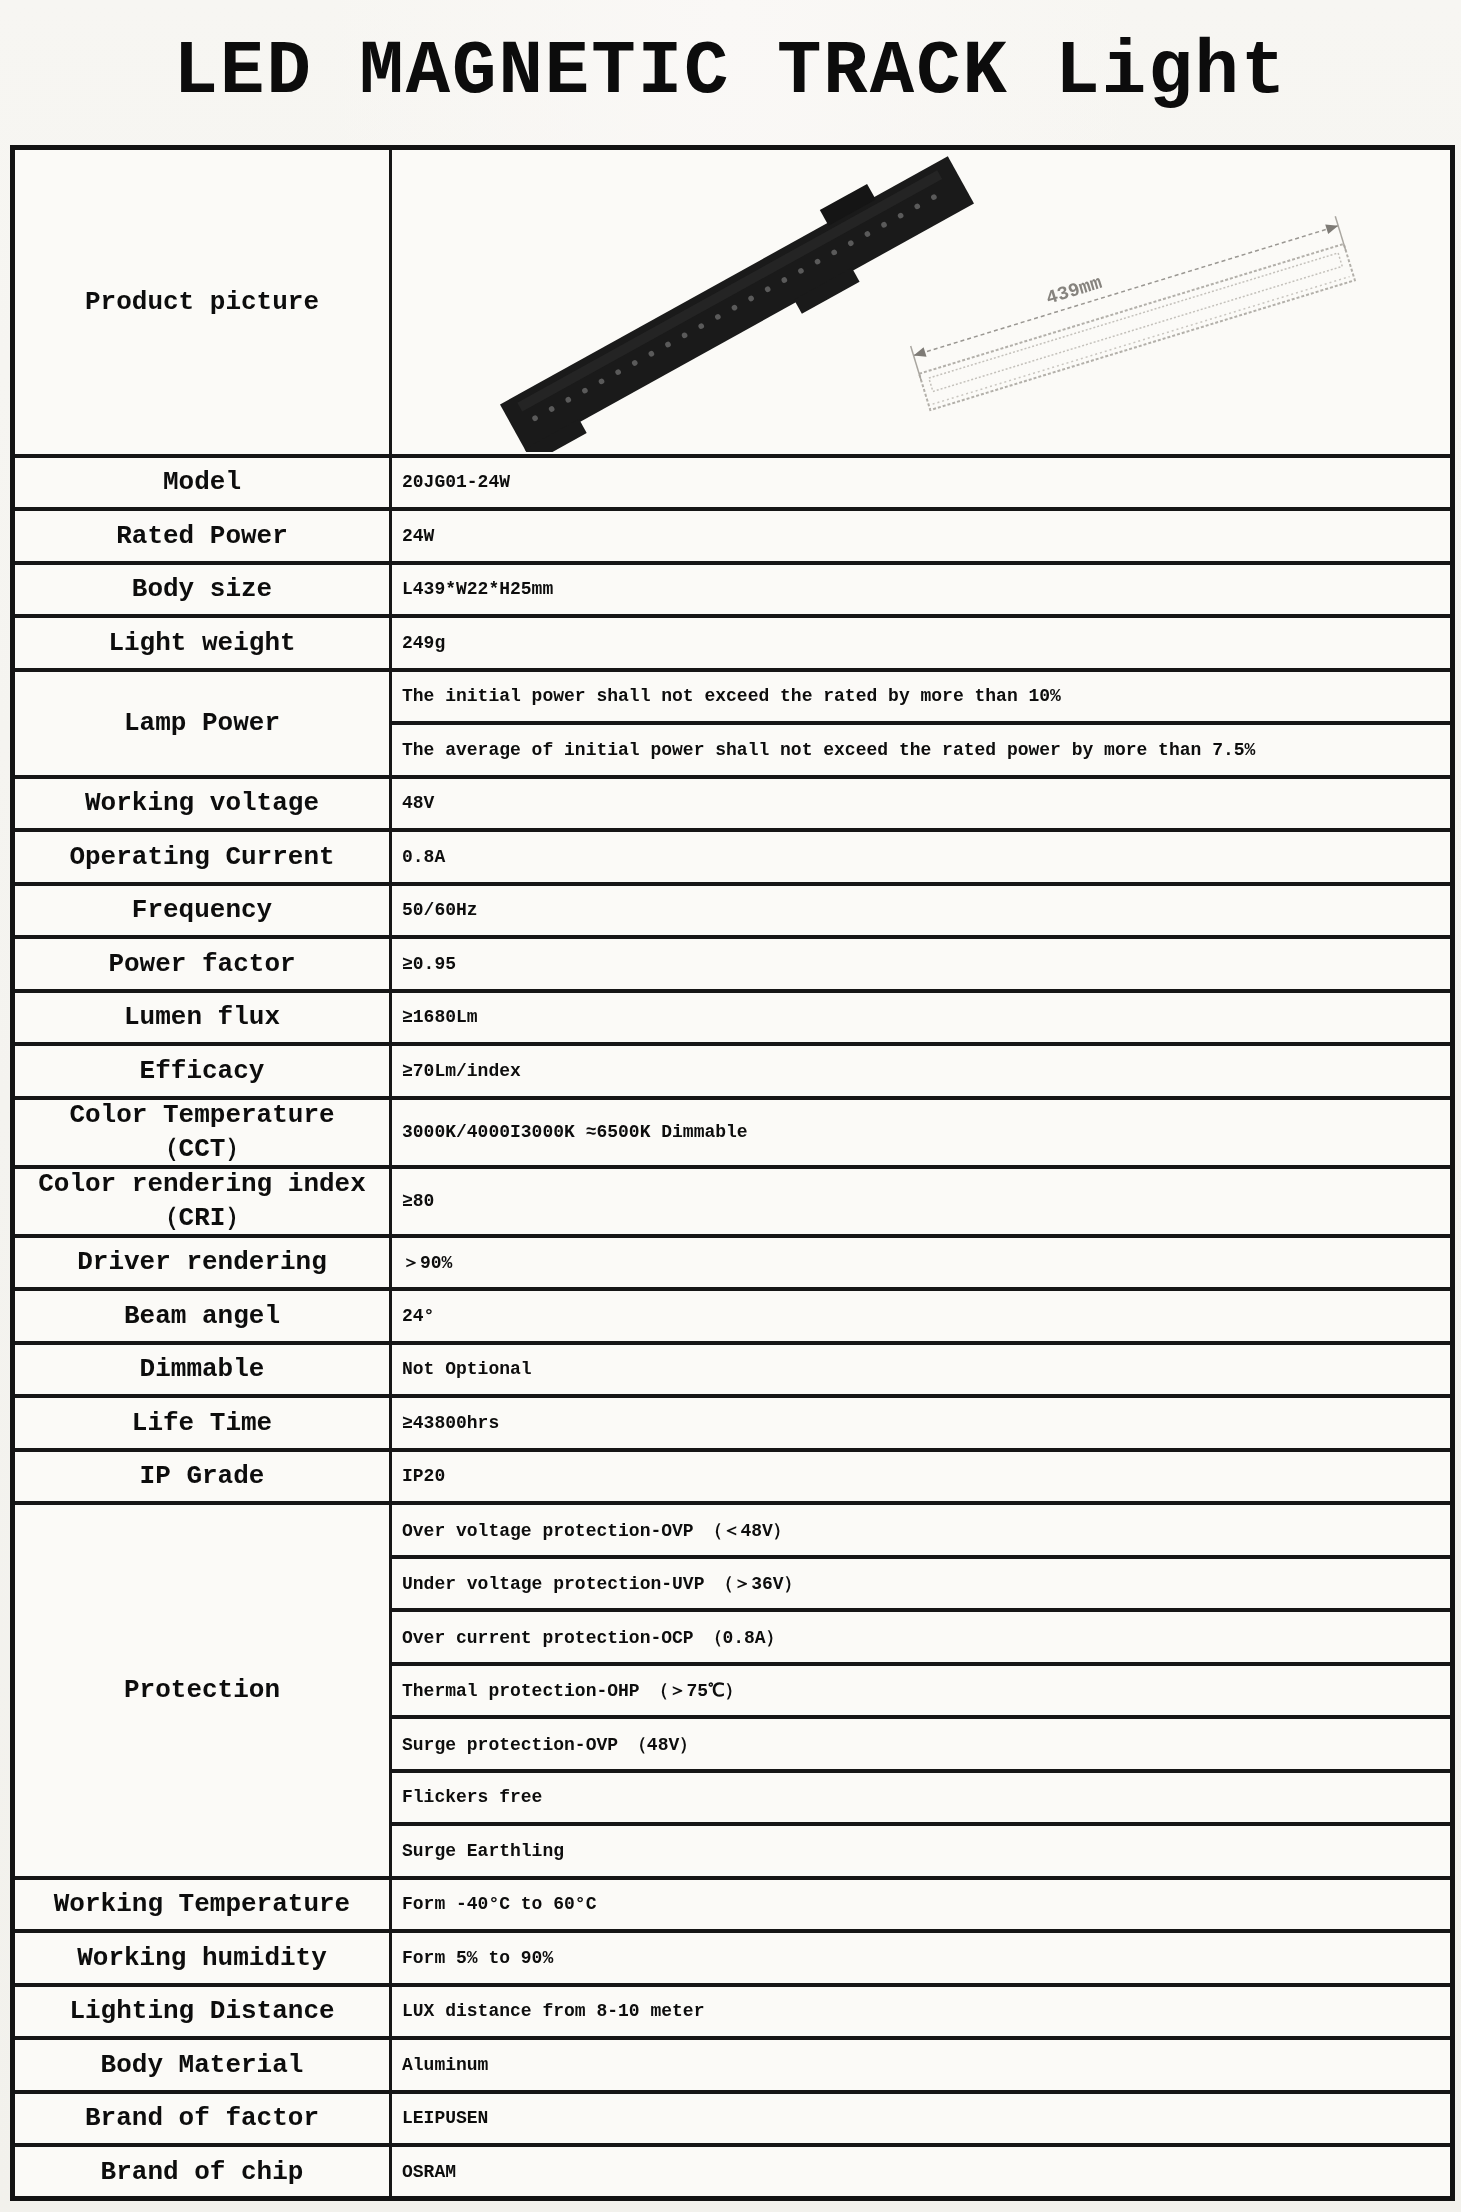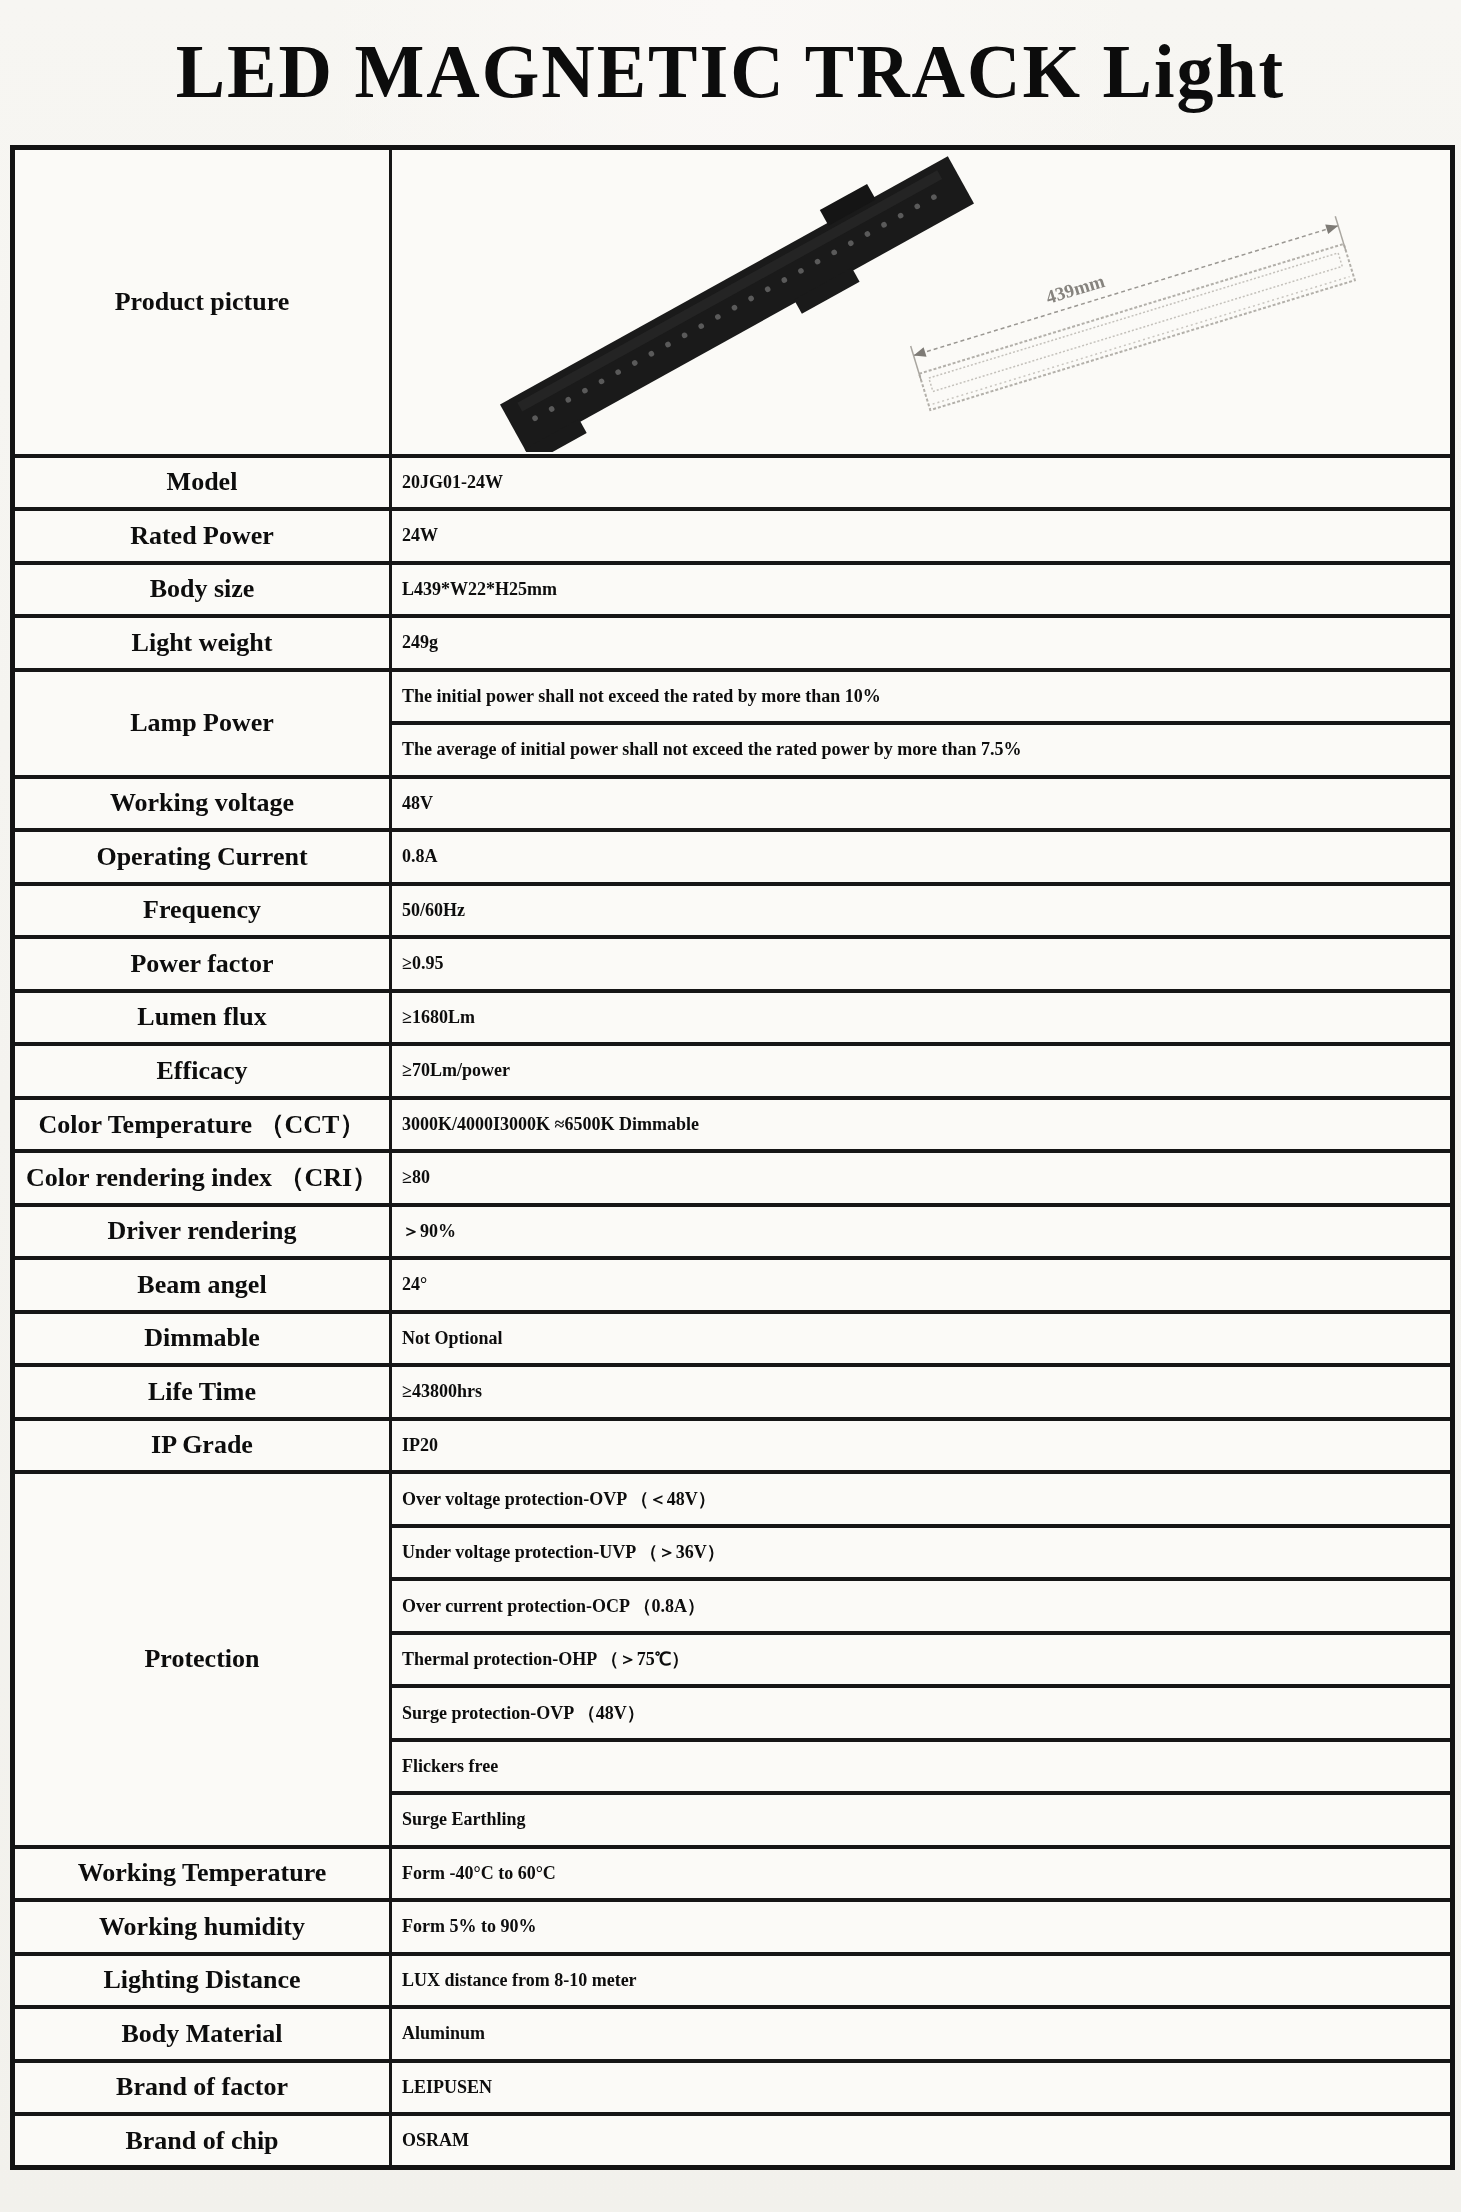--- a/index.html
+++ b/index.html
@@ -9,20 +9,21 @@
     background:#f5f4f0;
     position:relative;
     overflow:hidden;
     color:#111;
   }
   .page {
     position:absolute; inset:0;
     background:
       radial-gradient(ellipse at 50% 0%, #faf8f6 0%, rgba(250,248,246,0) 40%),
       linear-gradient(180deg, #f7f6f2 0%, #f4f3ef 50%, #f2f1ec 100%);
+    font-family: Liberation Mono, monospace;
   }
   .title {
     position:absolute;
     top:30px; left:0; width:100%;
     text-align:center;
     font-size:74px;
     font-weight:bold;
     letter-spacing:2px;
     color:#0c0c0c;
     transform:scaleY(1.02);
@@ -171,21 +172,21 @@
         <tr class="spec-row">
           <td class="label-cell" rowspan="1">Power factor</td>
           <td class="value-cell">≥0.95</td>
         </tr>
         <tr class="spec-row">
           <td class="label-cell" rowspan="1">Lumen flux</td>
           <td class="value-cell">≥1680Lm</td>
         </tr>
         <tr class="spec-row">
           <td class="label-cell" rowspan="1">Efficacy</td>
-          <td class="value-cell">≥70Lm/power</td>
+          <td class="value-cell">≥70Lm/index</td>
         </tr>
         <tr class="spec-row">
           <td class="label-cell" rowspan="1">Color Temperature （CCT）</td>
           <td class="value-cell">3000K/4000I3000K ≈6500K Dimmable</td>
         </tr>
         <tr class="spec-row">
           <td class="label-cell" rowspan="1">Color rendering index （CRI）</td>
           <td class="value-cell">≥80</td>
         </tr>
         <tr class="spec-row">

